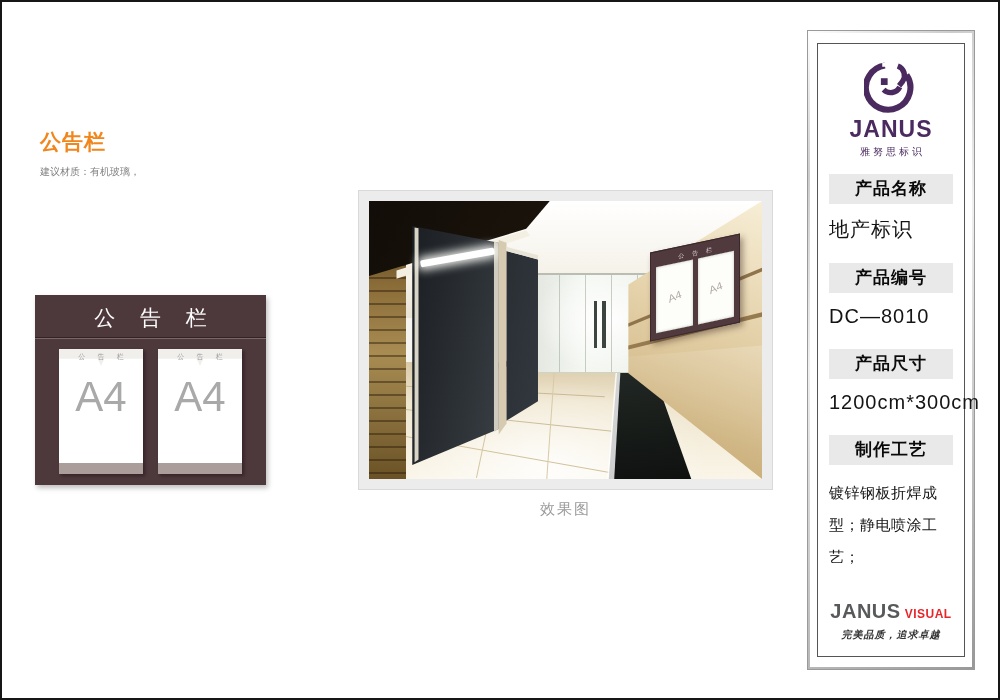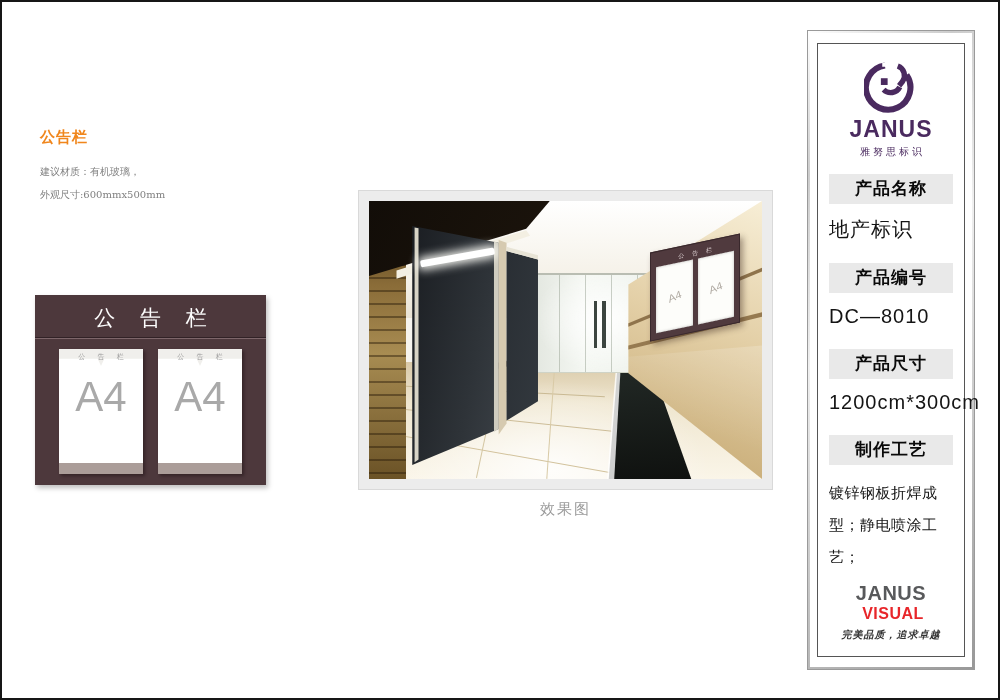--- a/index.html
+++ b/index.html
@@ -7,21 +7,21 @@
   body { font-family: "Liberation Sans", sans-serif; }
 
   .stage {
     position: relative; width: 1000px; height: 700px;
     background: #ffffff; border: 2px solid #161616; overflow: hidden;
   }
 
   
   .doc-title {
     position: absolute; left: 38px; top: 126px;
-    font-size: 15px; font-weight: bold; color: #f0861c; letter-spacing: 1px;
+    font-size: 21px; font-weight: bold; color: #f0861c; letter-spacing: 1px;
   }
   .doc-specs {
     position: absolute; left: 38px; top: 158px;
     font-family: "DejaVu Serif", "Liberation Serif", serif;
     font-size: 10px; color: #808080; line-height: 23px;
   }
 
   
   .board {
     position: absolute; left: 33px; top: 293px; width: 231px; height: 190px;
@@ -190,36 +190,35 @@
   .sec-value {
     margin-top: 12px; text-align: left; font-size: 20px; color: #141414;
     letter-spacing: 1px; min-height: 24px;
   }
   .sec-value.craft {
     text-align: left; font-size: 15px; line-height: 32px; letter-spacing: 0.5px;
   }
 
   .panel-footer { margin-top: auto; text-align: center; padding-bottom: 2px; }
   .footer-brand { font-size: 20px; font-weight: 800; color: #58595b; letter-spacing: 0.5px; display:inline-block; }
-  .footer-brand2 { font-size: 16px; font-weight: 800; color: #e8262a; letter-spacing: 0.5px; display:inline-block; margin-left: 4px; }
+  .footer-brand2 { font-size: 12px; font-weight: 800; color: #e8262a; letter-spacing: 0.5px; display:inline-block; margin-left: 4px; }
   .footer-slogan {
     margin-top: 5px; font-family: "DejaVu Serif", "Liberation Serif", serif;
     font-style: italic; font-weight: bold; font-size: 10px; color: #333333;
     letter-spacing: 1px;
   }
 </style>
 </head>
 <body>
 
 <div class="stage">
 
   <div class="doc-title">公告栏</div>
   <div class="doc-specs">
     <div>建议材质：有机玻璃，</div>
-    <div>外观尺寸:600mmx500mm</div>
   </div>
 
   <div class="board">
     <div class="board-title">公 告 栏</div>
     <div class="board-groove"></div>
     <div class="pockets">
       <div class="pocket">
         <div class="pocket-flap"></div>
         <div class="pocket-flap-label">公 告 栏</div>
         <div class="pocket-a4">A4</div>

